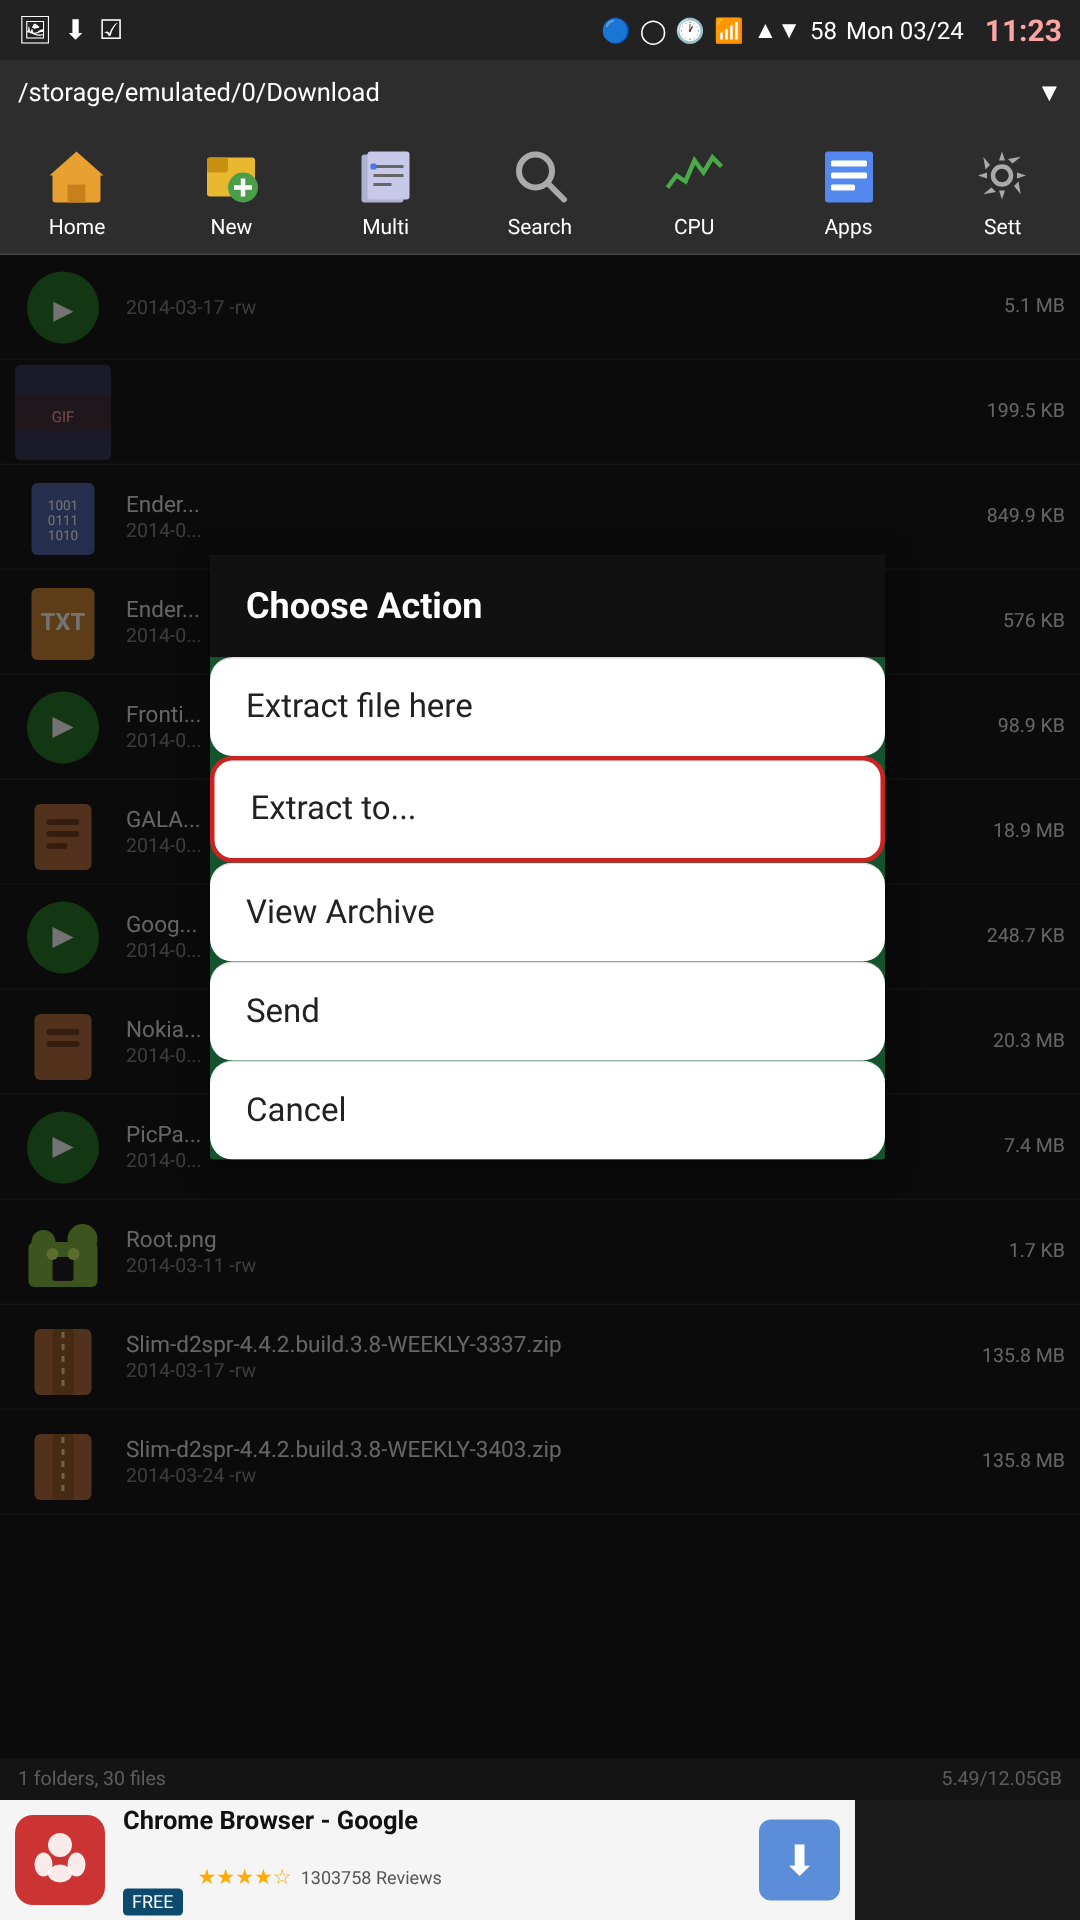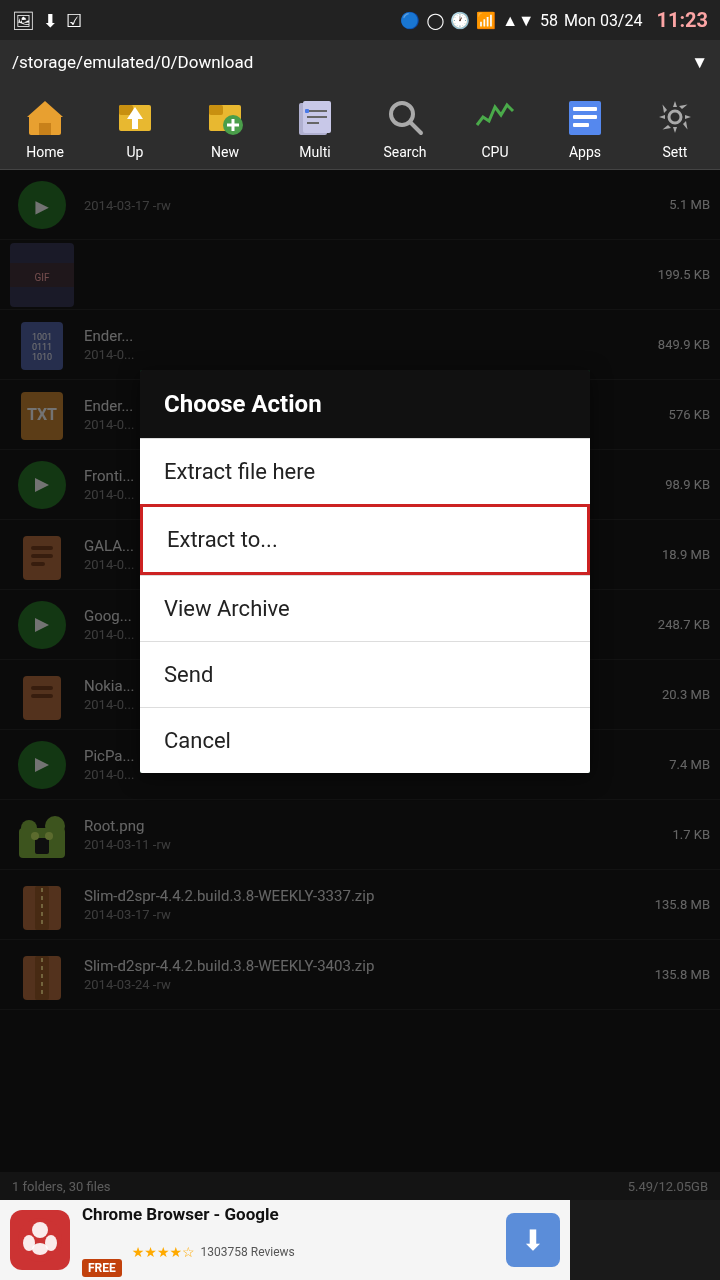--- a/index.html
+++ b/index.html
@@ -134,20 +134,21 @@
       font-weight: bold;
       padding: 20px 24px;
     }
     .menu-item {
       padding: 20px 24px;
       font-size: 22px;
       color: #222;
       border-top: 1px solid #ddd;
       cursor: pointer;
       background: #fff;
+      border-radius: 15px;
     }
     .menu-item.highlighted {
       border: 3px solid #cc2222;
       color: #222;
       background: #fff;
     }
 
     
     #ad-bar {
       position: absolute;
@@ -166,21 +167,21 @@
       height: 60px;
       border-radius: 12px;
       background: #cc3333;
       display: flex;
       align-items: center;
       justify-content: center;
       font-size: 36px;
     }
     .ad-info { flex: 1; }
     .ad-title { font-size: 17px; font-weight: bold; color: #111; }
-    .ad-free { background: #c2410c; color: #fff; font-size: 12px; font-weight: bold; padding: 2px 6px; border-radius: 3px; display: inline-block; margin-right: 4px; margin-top: 32px; }
+    .ad-free { background: #0c4a6e; color: #fff; font-size: 12px; font-weight: normal; padding: 2px 6px; border-radius: 3px; display: inline-block; margin-right: 4px; margin-top: 32px; }
     .ad-stars { color: #ffaa00; font-size: 14px; }
     .ad-reviews { font-size: 12px; color: #555; }
     .ad-download-btn {
       background: #5b8dd9;
       border: none;
       border-radius: 8px;
       width: 54px;
       height: 54px;
       display: flex;
       align-items: center;
@@ -240,31 +241,20 @@
           <rect x="14" y="26" width="12" height="12" fill="#c8811a"></rect>
         </svg>
     </div>
     <span class="toolbar-label">Home</span>
   </div>
   <div class="toolbar-item">
     <div class="toolbar-icon">
       <svg width="40" height="40" viewBox="0 0 40 40">
           <rect x="4" y="8" width="32" height="26" rx="2" fill="#e8b830"></rect>
           <rect x="4" y="8" width="14" height="10" rx="2" fill="#c89010"></rect>
-          <polygon points="20,10 12,22 28,22" fill="white"></polygon>
-          <rect x="17" y="22" width="6" height="10" fill="white"></rect>
-        </svg>
-    </div>
-    <span class="toolbar-label">Up</span>
-  </div>
-  <div class="toolbar-item">
-    <div class="toolbar-icon">
-      <svg width="40" height="40" viewBox="0 0 40 40">
-          <rect x="4" y="8" width="32" height="26" rx="2" fill="#e8b830"></rect>
-          <rect x="4" y="8" width="14" height="10" rx="2" fill="#c89010"></rect>
           <circle cx="28" cy="28" r="10" fill="#4a9e4a"></circle>
           <line x1="28" y1="22" x2="28" y2="34" stroke="white" stroke-width="3"></line>
           <line x1="22" y1="28" x2="34" y2="28" stroke="white" stroke-width="3"></line>
         </svg>
     </div>
     <span class="toolbar-label">New</span>
   </div>
   <div class="toolbar-item">
     <div class="toolbar-icon">
       <svg width="40" height="40" viewBox="0 0 40 40">

